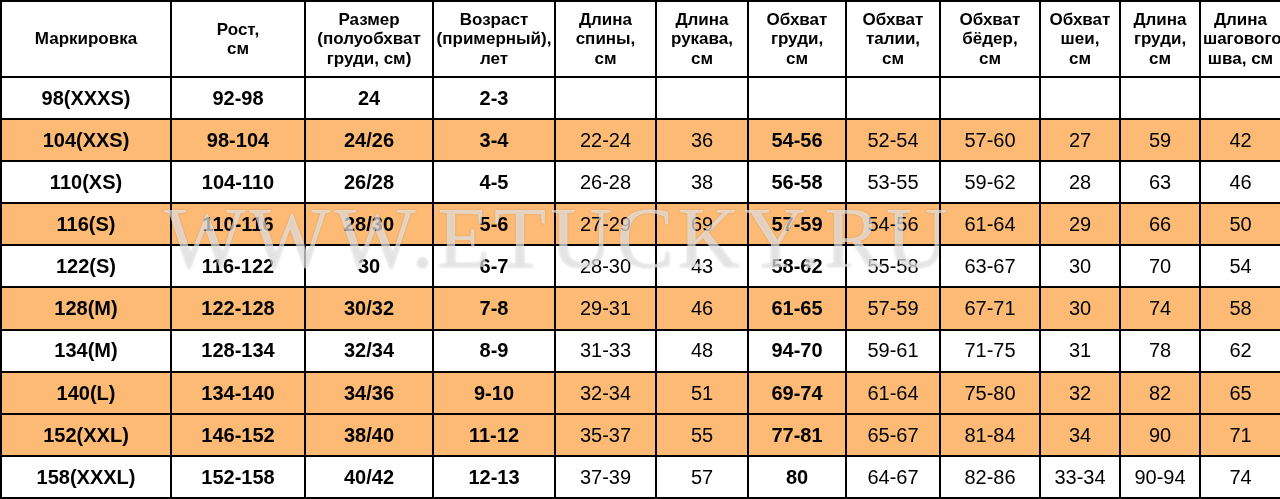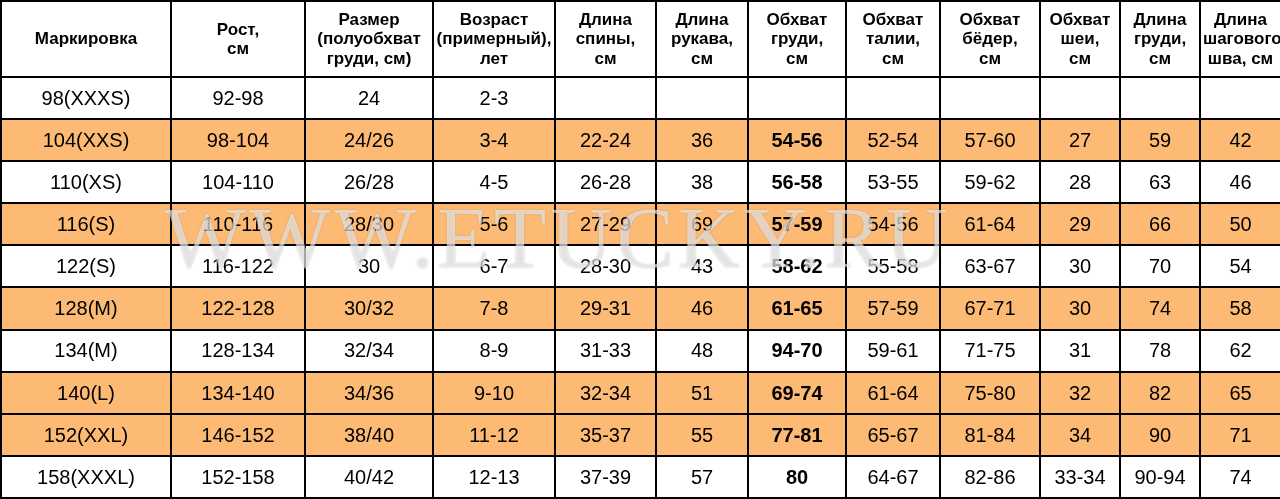--- a/index.html
+++ b/index.html
@@ -42,21 +42,21 @@
     height: 38px;
   }
   tbody tr.shaded td {
     background: #fdba74;
   }
   tbody tr.plain td {
     background: #ffffff;
   }
   
   tbody td.c0, tbody td.c1, tbody td.c2, tbody td.c3 {
-    font-weight: normal;
+    font-weight: bold;
   }
   tbody td.c6 {
     font-weight: bold;
   }
   tbody td.c4, tbody td.c5, tbody td.c7, tbody td.c8,
   tbody td.c9, tbody td.c10, tbody td.c11 {
     font-weight: normal;
   }
   
   #watermark {

